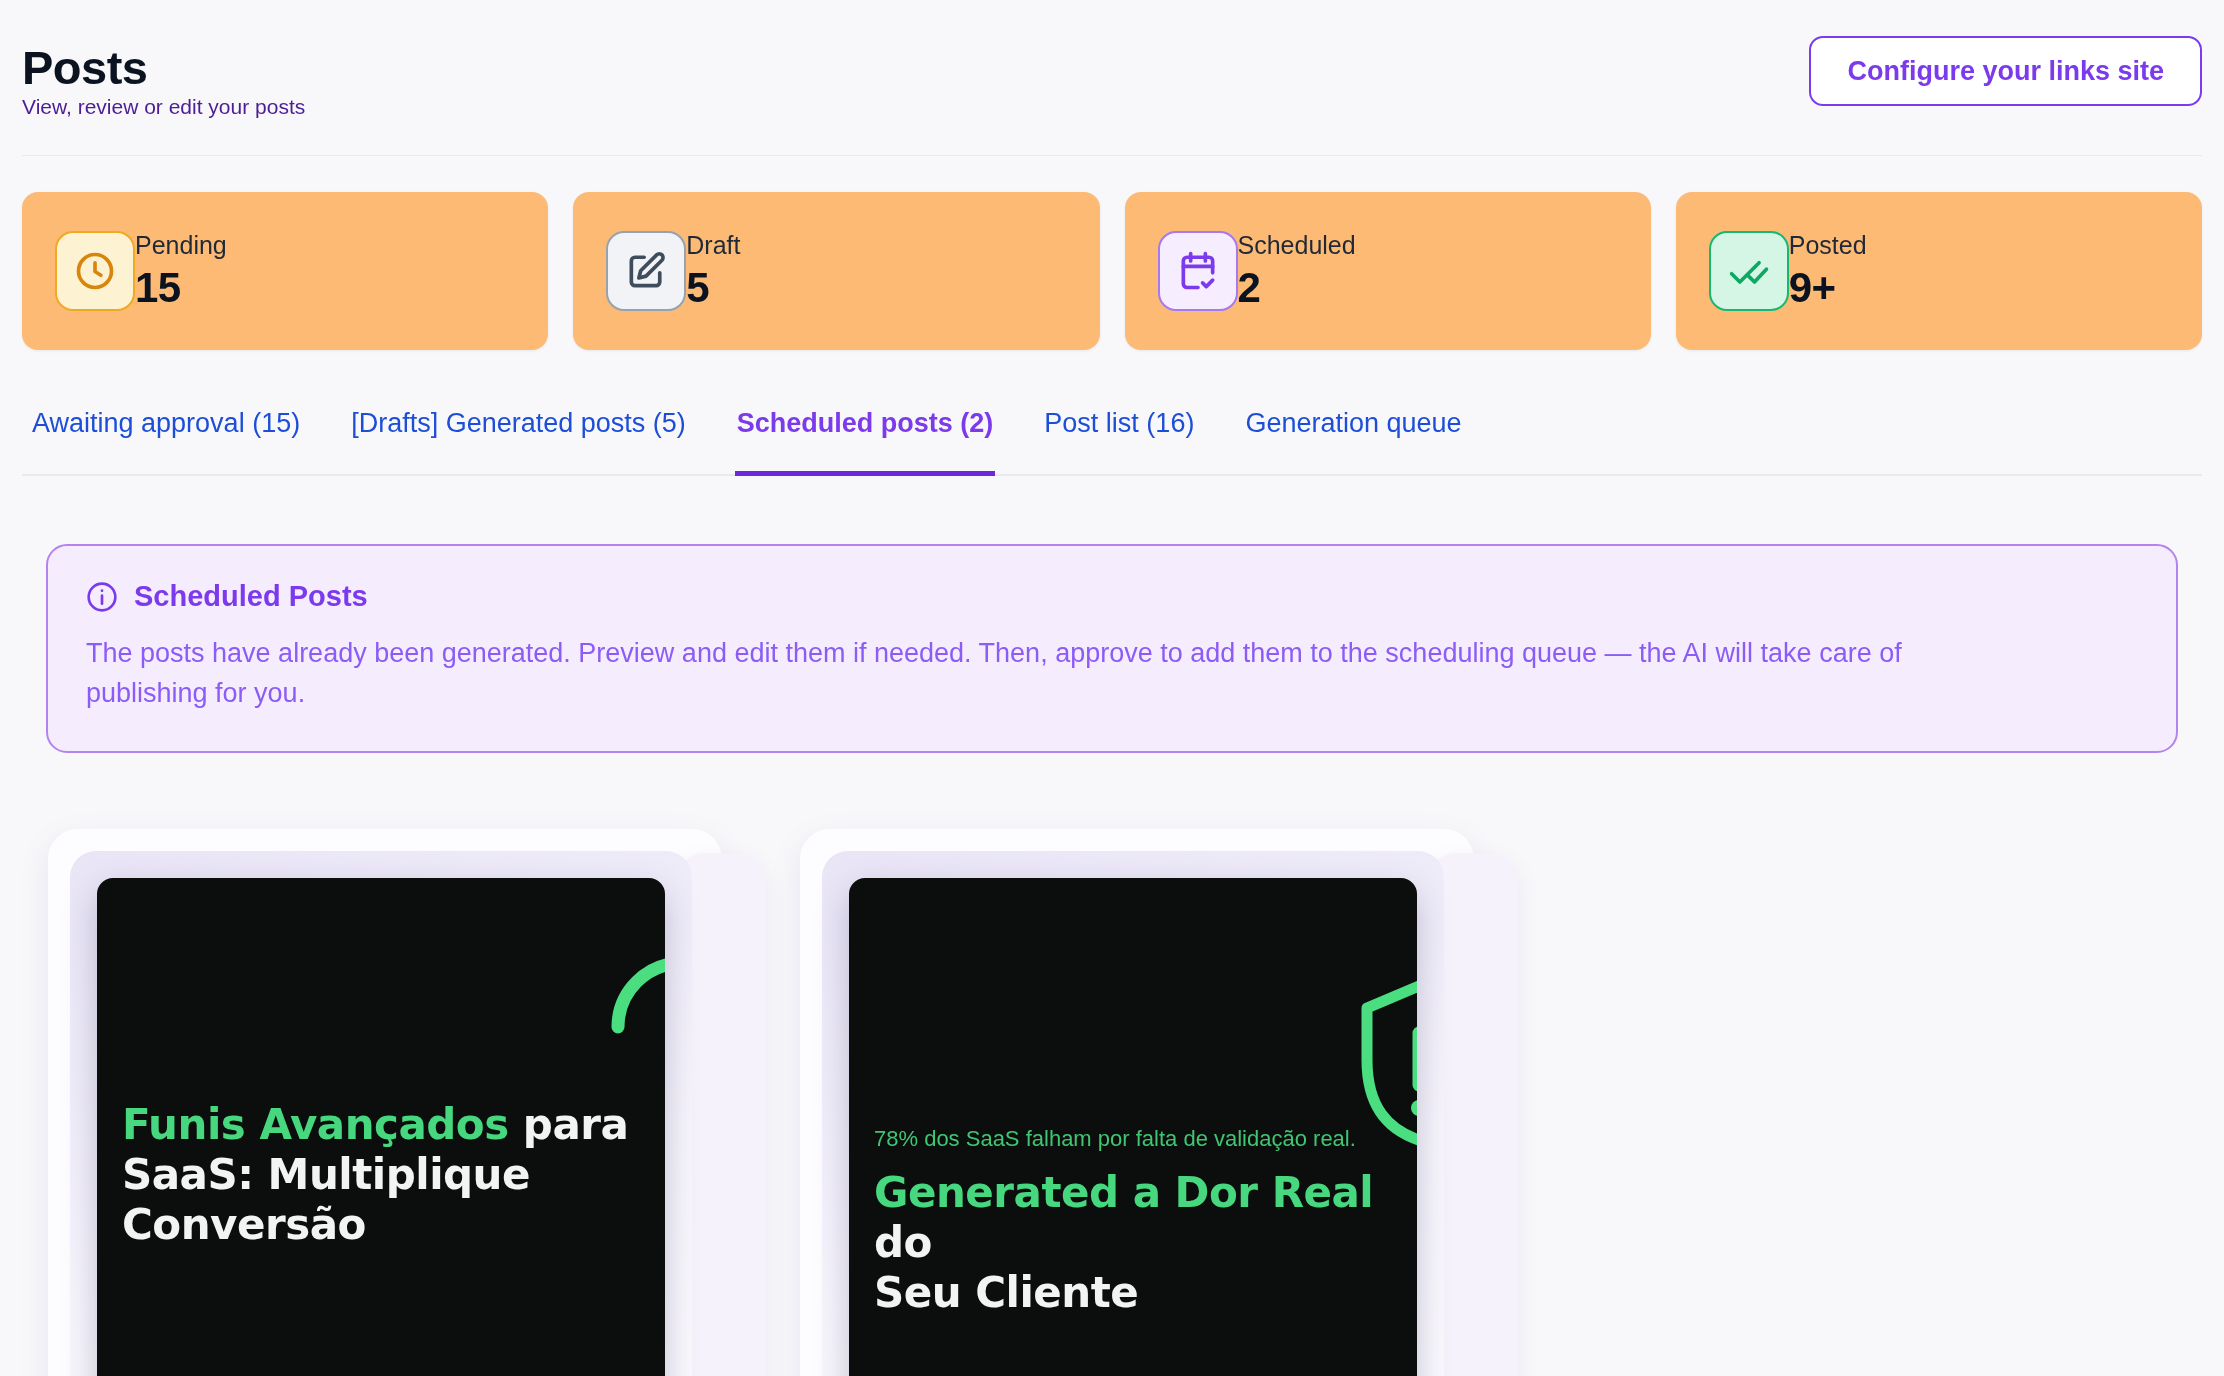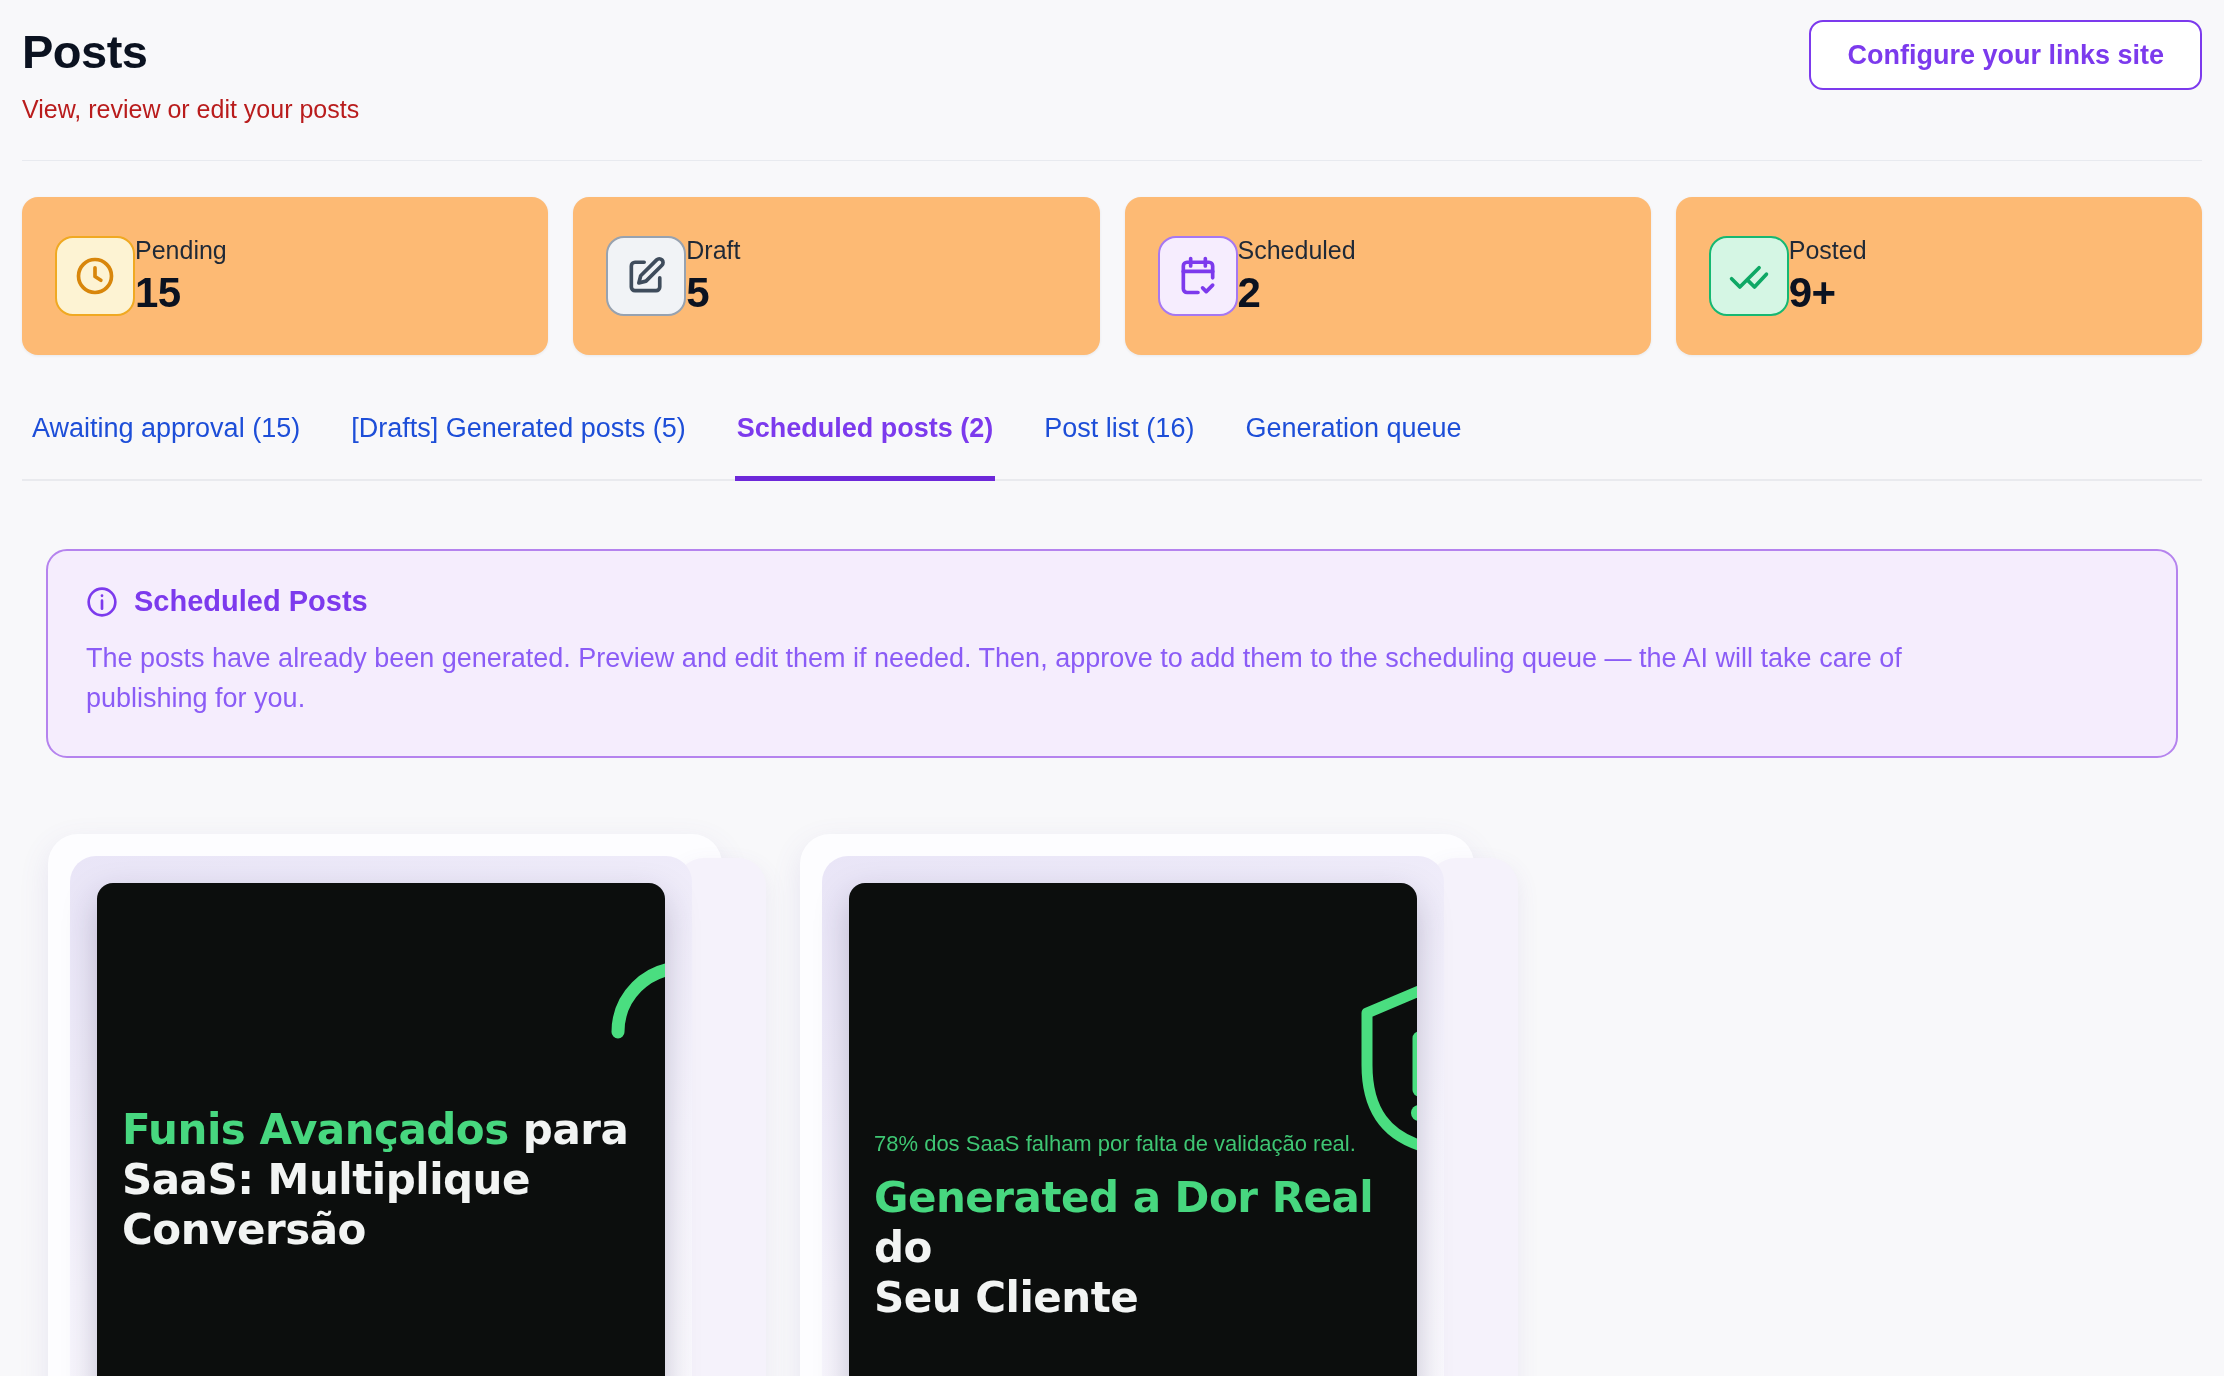--- a/index.html
+++ b/index.html
@@ -1,23 +1,23 @@
 <!DOCTYPE html>
 <html><head>
 <meta charset="utf-8">
 <style>
   * { margin:0; padding:0; box-sizing:border-box; }
   html,body { width:2224px; height:1376px; overflow:hidden; }
   body { background:#f8f8fa; font-family:"Liberation Sans", sans-serif; color:#0f172a; }
-  .page { padding:0 22px; height:100%; }
+  .page { padding:16px 22px; height:100%; }
 
   
   .header { position:relative; padding-top:24px; padding-bottom:36px; border-bottom:1px solid #e8eaef; }
   .page-title { font-size:47px; font-weight:800; letter-spacing:-0.5px; color:#0b1220; }
-  .page-subtitle { margin-top:16px; font-size:25px; color:#b91c1c; }
+  .page-subtitle { font-size:21px; color:#4c1d95; }
   .configure-btn { position:absolute; top:20px; right:0; height:70px; padding:0 36px;
     background:#ffffff; border:2px solid #7c3aed; border-radius:14px;
     color:#7c3aed; font-size:27px; font-weight:700; font-family:"Liberation Sans",sans-serif; cursor:pointer; }
 
   
   .stats { display:flex; gap:25px; margin-top:36px; }
   .stat-card { flex:1; height:158px; background:#fdba74; border-radius:16px;
     box-shadow:0 1px 3px rgba(16,24,40,.07); display:flex; align-items:center;
     padding-left:33px; }
   .stat-icon { width:80px; height:80px; border-radius:18px; display:flex; align-items:center; justify-content:center; flex:0 0 auto; }

